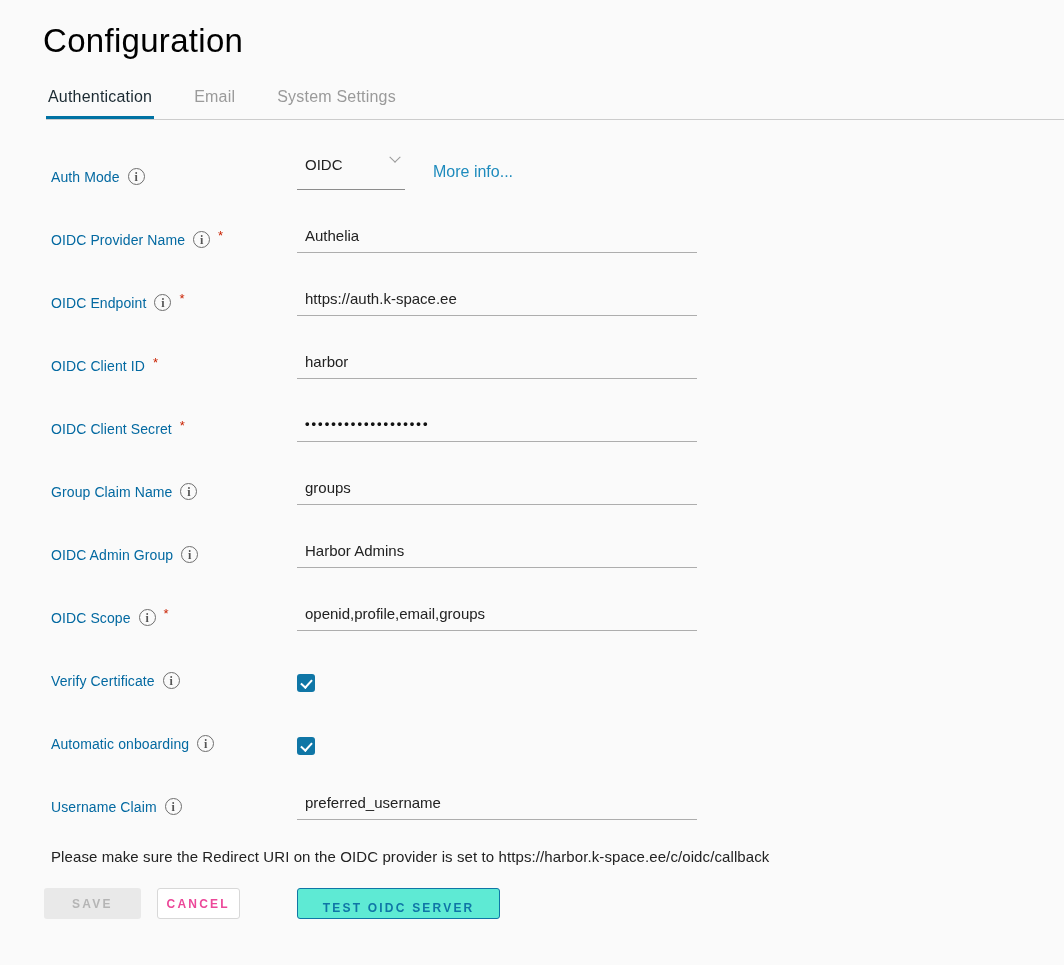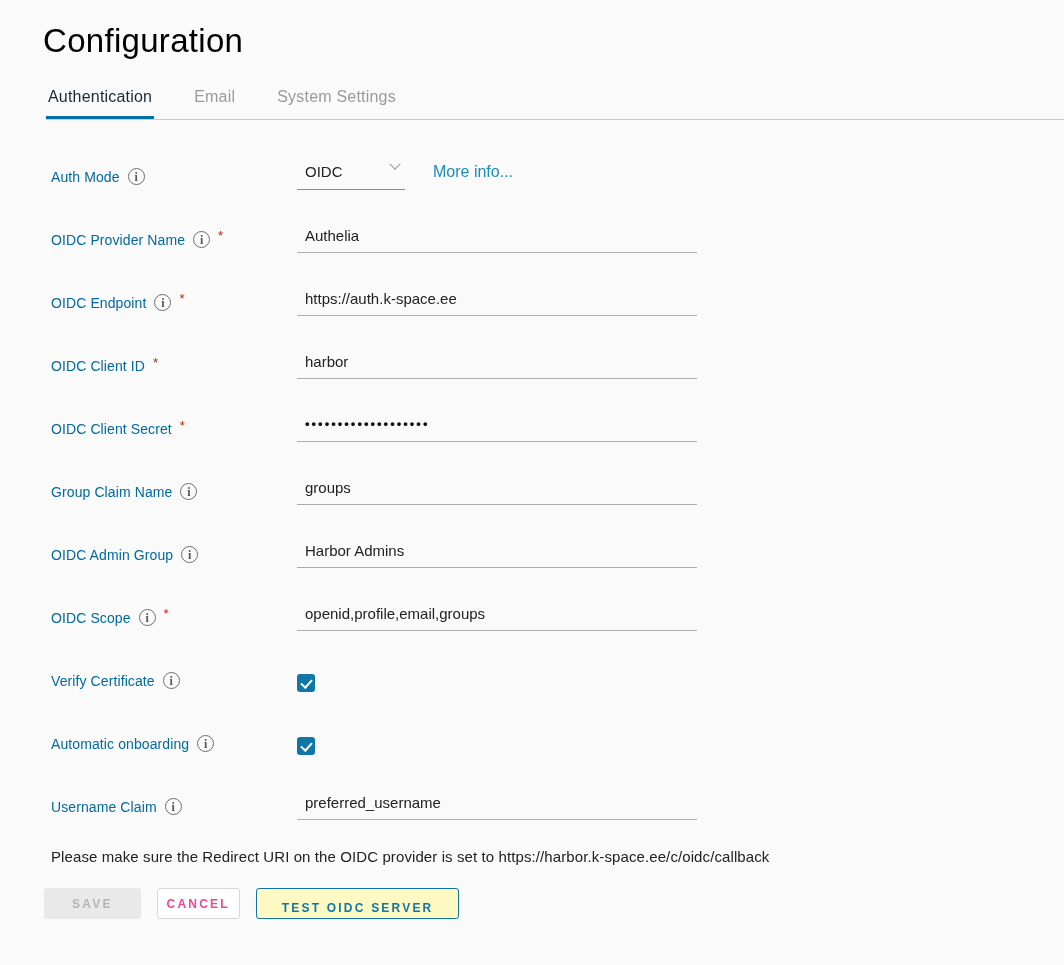--- a/index.html
+++ b/index.html
@@ -106,21 +106,21 @@
     color:#111;
     padding-bottom:10px;
   }
   
   .select{
     width:108px;
     display:flex;
     align-items:flex-start;
     justify-content:space-between;
     border-bottom:1px solid #8c8c8c;
-    padding:0 6px 9px 8px;
+    padding:0 6px 16px 8px;
     cursor:pointer;
   }
   .select-value{font-size:15px;color:#222;}
   .chevron{
     width:8px;height:8px;
     border-right:1.5px solid #9a9a9a;
     border-bottom:1.5px solid #9a9a9a;
     transform:rotate(45deg) translate(-2px,-2px);
   }
   .more-info{
@@ -180,24 +180,25 @@
     cursor:default;
   }
   .btn-cancel{
     background:#fff;
     color:#ec4899;
     border:1px solid #d8d8d8;
     padding:0 9px;
     cursor:default;
   }
   .btn-test{
-    background:#fef9c3;
+    background:#5eead4;
     color:var(--accent-blue,#0f76a6);
     border:1px solid var(--accent-blue,#0f76a6);
     padding:12px 25px;
+    margin-left:41px;
   }
 </style>
 </head>
 <body>
 
 <h1 class="page-title">Configuration</h1>
 
 <nav class="tabs">
   <button class="tab active">Authentication</button>
   <button class="tab">Email</button>

